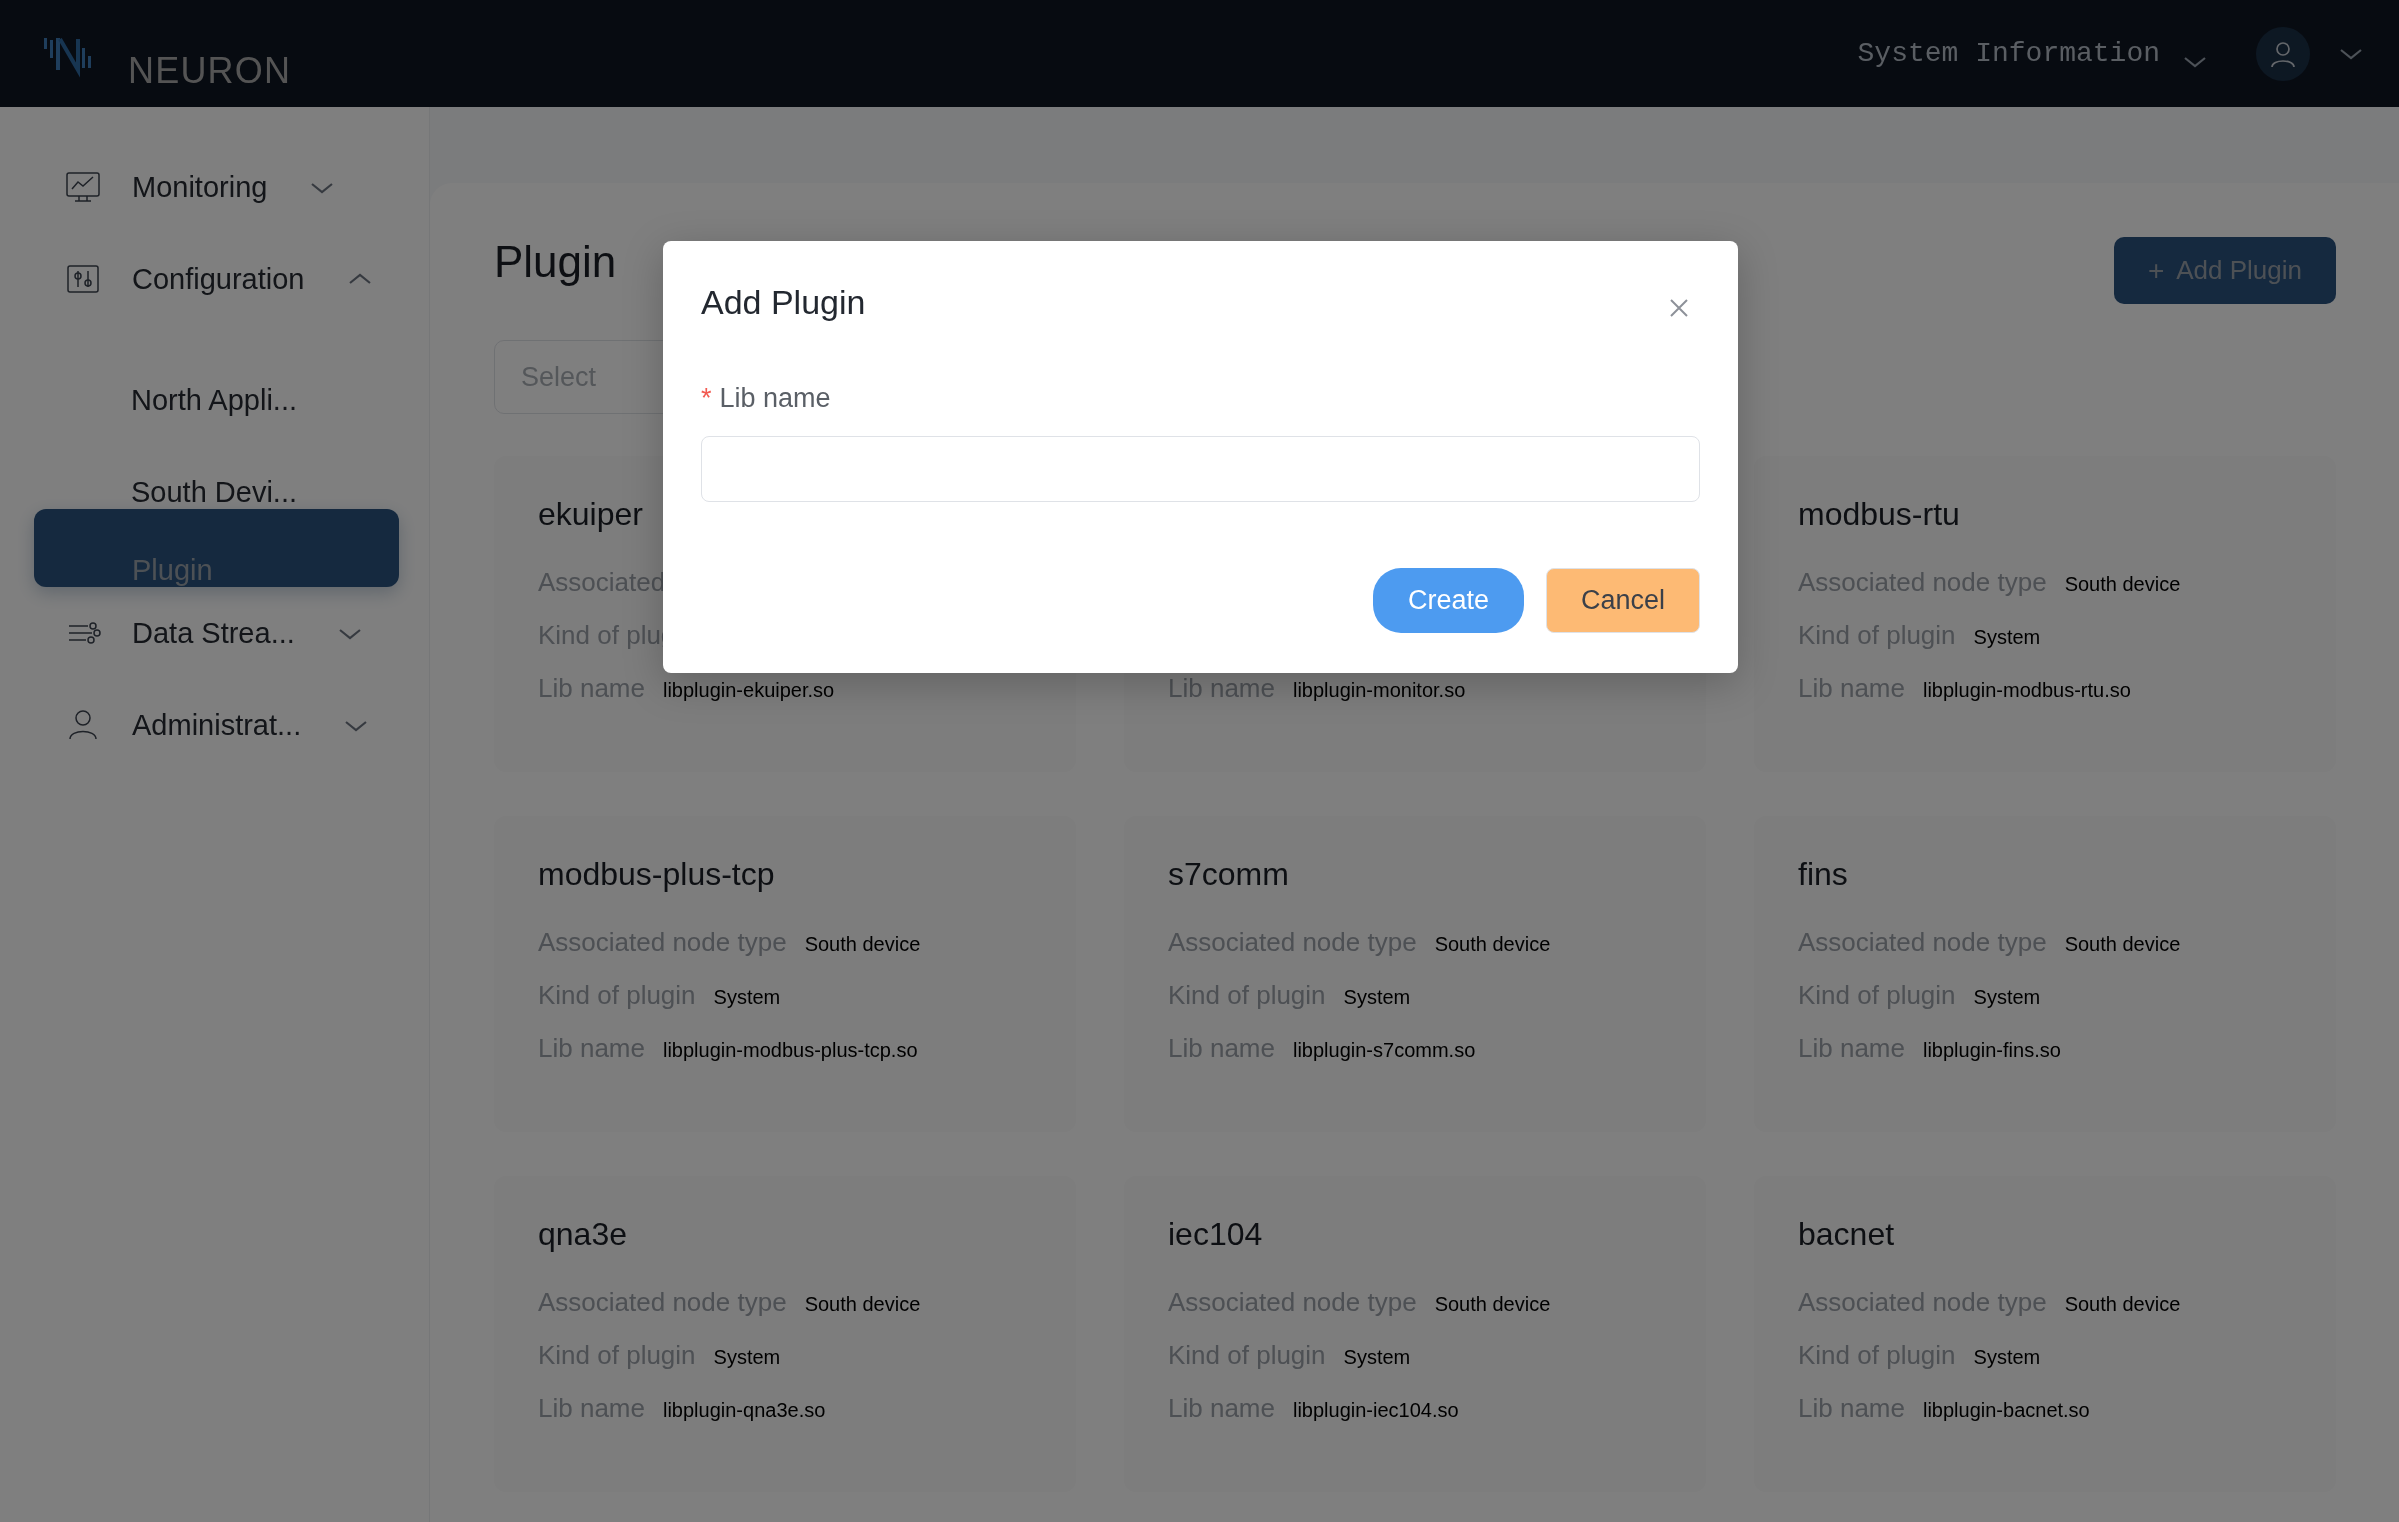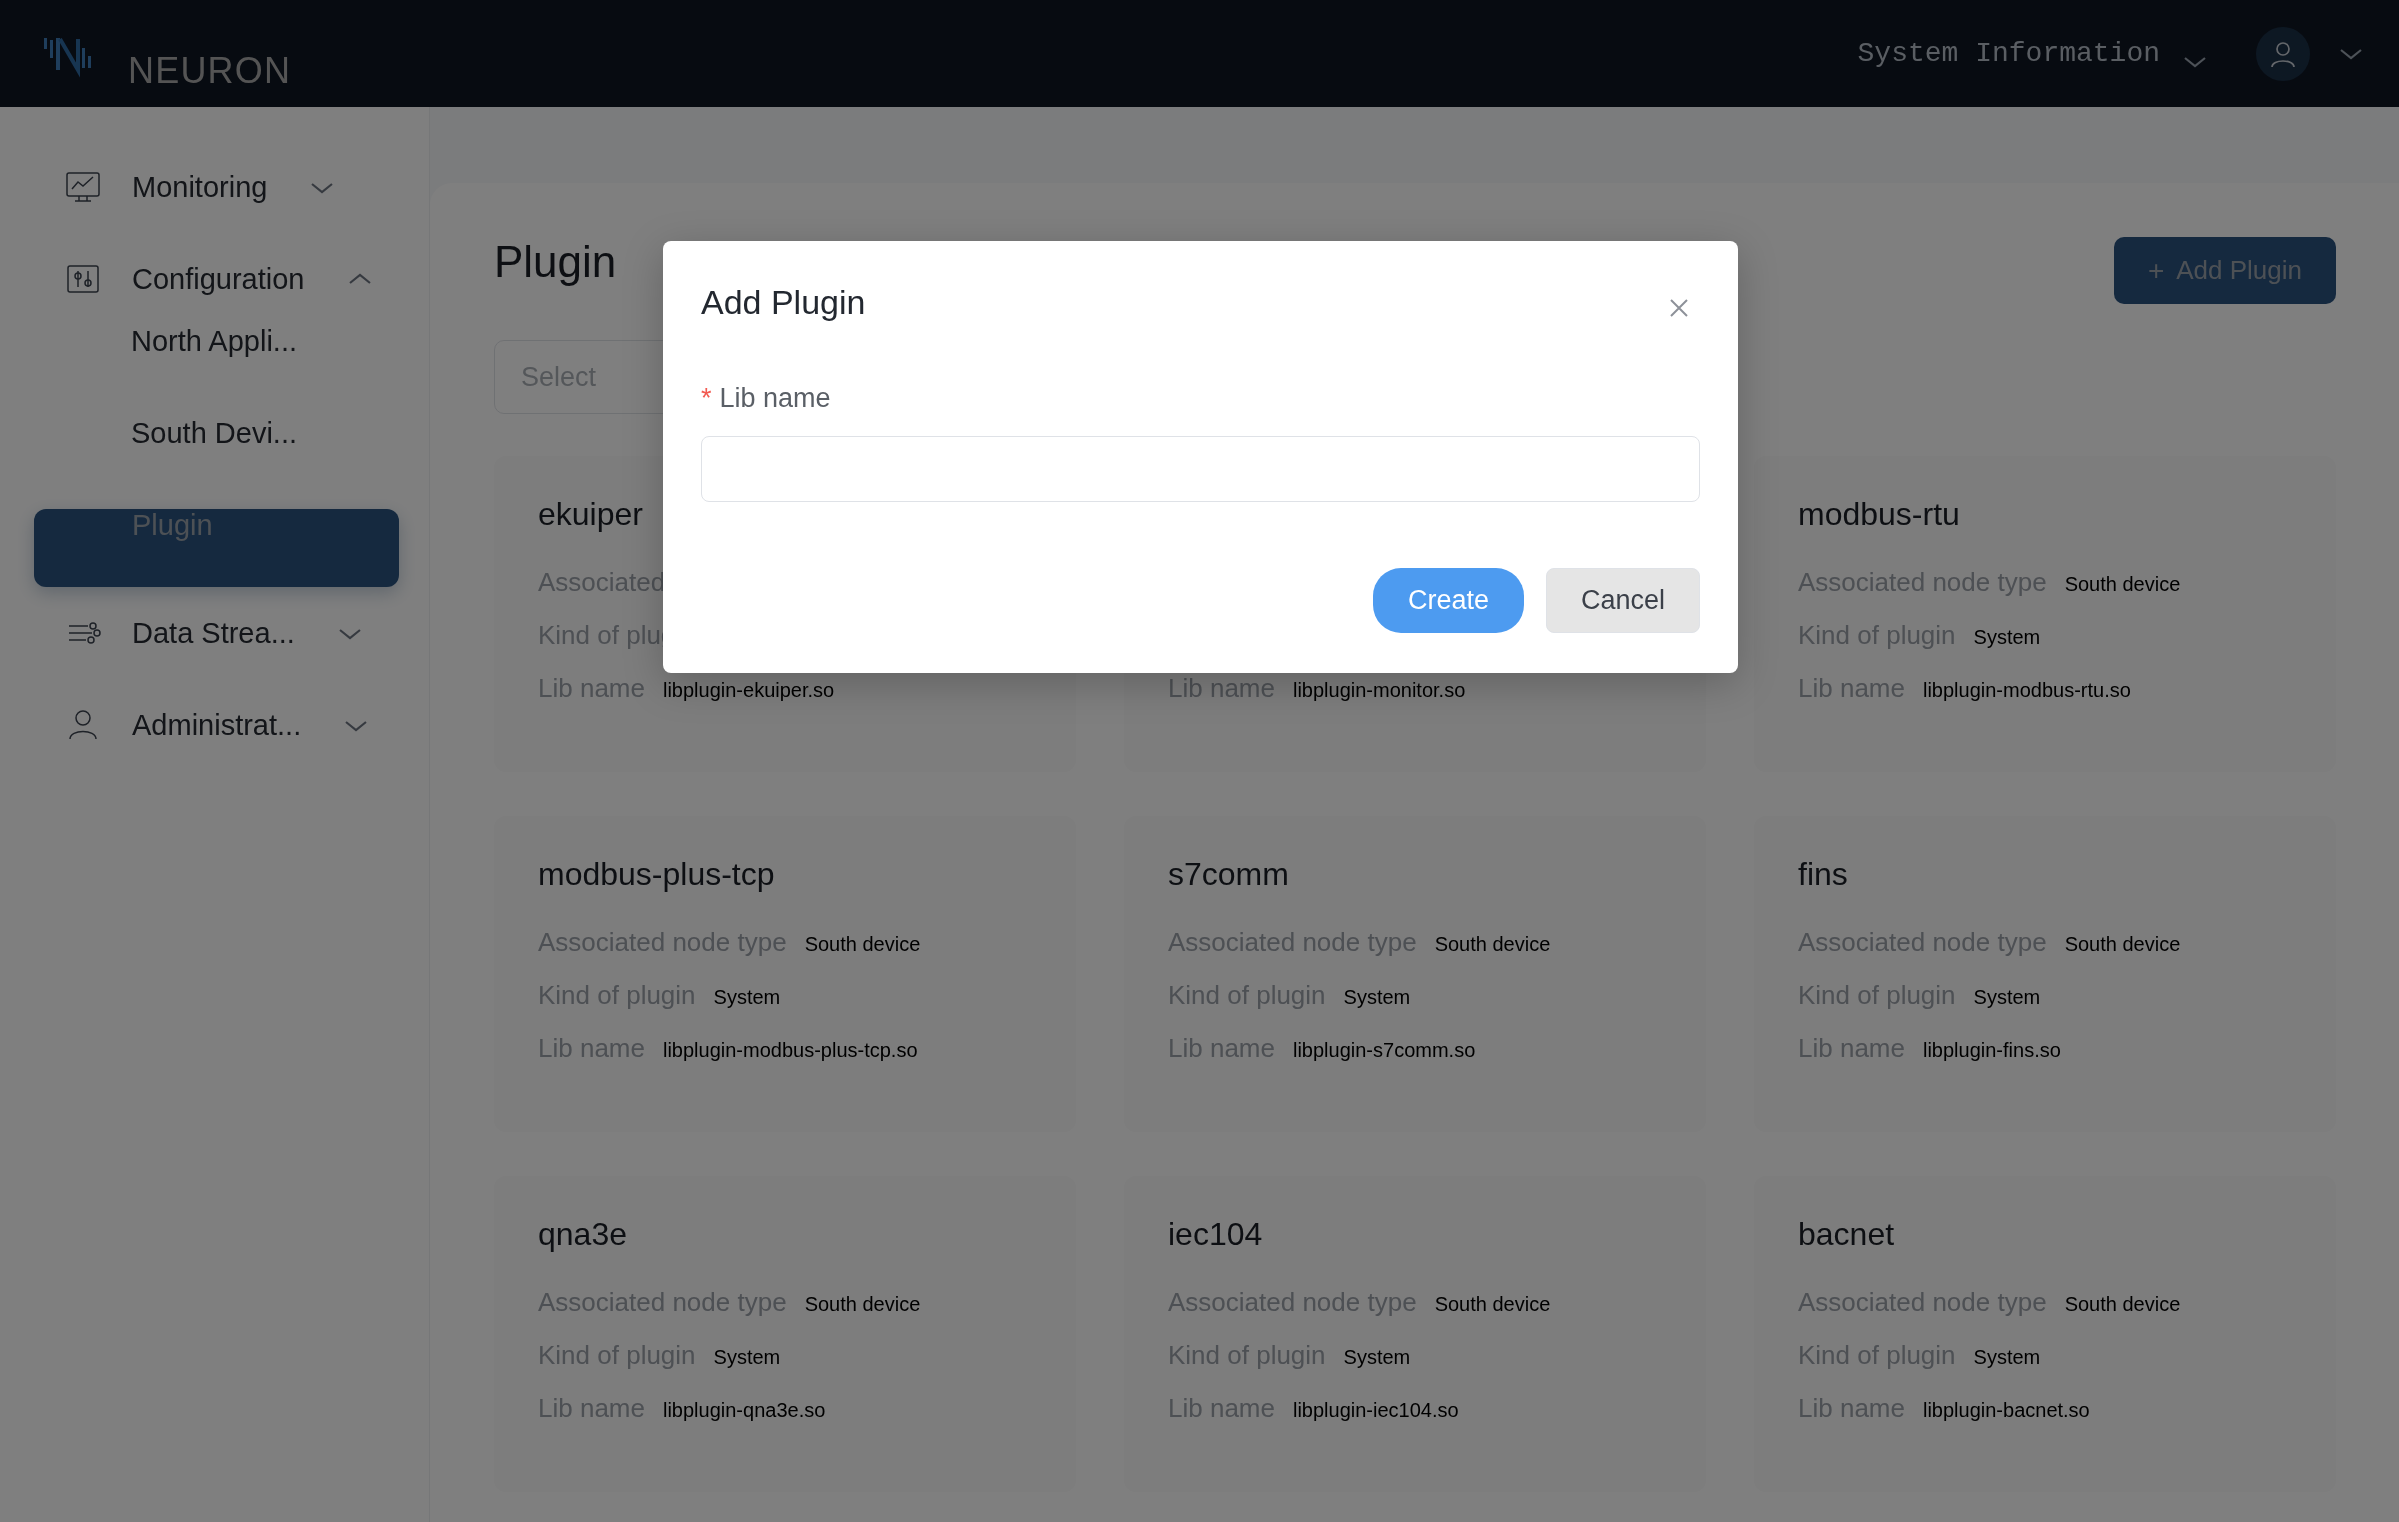--- a/index.html
+++ b/index.html
@@ -62,21 +62,21 @@
     position: relative;
   }
   .nav-icon { width: 42px; height: 42px; flex: 0 0 42px; }
   .nav-icon svg { width: 42px; height: 42px; display: block; }
   .nav-icon svg * { fill: none; stroke: #3d4450; stroke-width: 1.5; }
   .nav-label { font-size: 29px; color: #262b33; white-space: nowrap; }
   .nav-chev { margin-left: 14px; width: 26px; height: 15px; }
   .nav-chev path { fill: none; stroke: #6d7480; stroke-width: 2.2; }
 
   .nav-sub {
-    display: flex; align-items: flex-start; height: 92px;
+    display: flex; align-items: flex-end; height: 92px;
     padding-left: 131px; cursor: pointer;
   }
   .nav-sub .nav-label { font-size: 29px; }
 
   .nav-sub.active {
     margin: 0 30px 0 34px; padding-left: 98px;
     background: #2a537f; border-radius: 12px; height: 78px;
     box-shadow: 0 6px 18px rgba(34,74,118,.28);
   }
   .nav-sub.active .nav-label { color: #9aa2ab; }
@@ -146,21 +146,21 @@
     font-family: "Liberation Sans", sans-serif; outline: none; background: #fff;
   }
   .modal-foot {
     margin-top: 66px; display: flex; justify-content: flex-end; gap: 22px;
   }
   .btn {
     font-size: 27px; border-radius: 8px; padding: 16px 34px; cursor: pointer;
     font-family: "Liberation Sans", sans-serif; border: 1px solid transparent;
   }
   .btn-primary { background: #4d9bf0; color: #ffffff; border-radius: 28px; }
-  .btn-default { background: #e5e5e5; color: #3b4049; border: 1px solid #dfe2e7; }
+  .btn-default { background: #fdba74; color: #3b4049; border: 1px solid #dfe2e7; }
 </style>
 </head>
 <body>
 
 <div class="app">
 
   <div class="header">
     <div class="brand">
       <span class="brand-logo">
         <svg viewBox="0 0 62 48" xmlns="http://www.w3.org/2000/svg">

